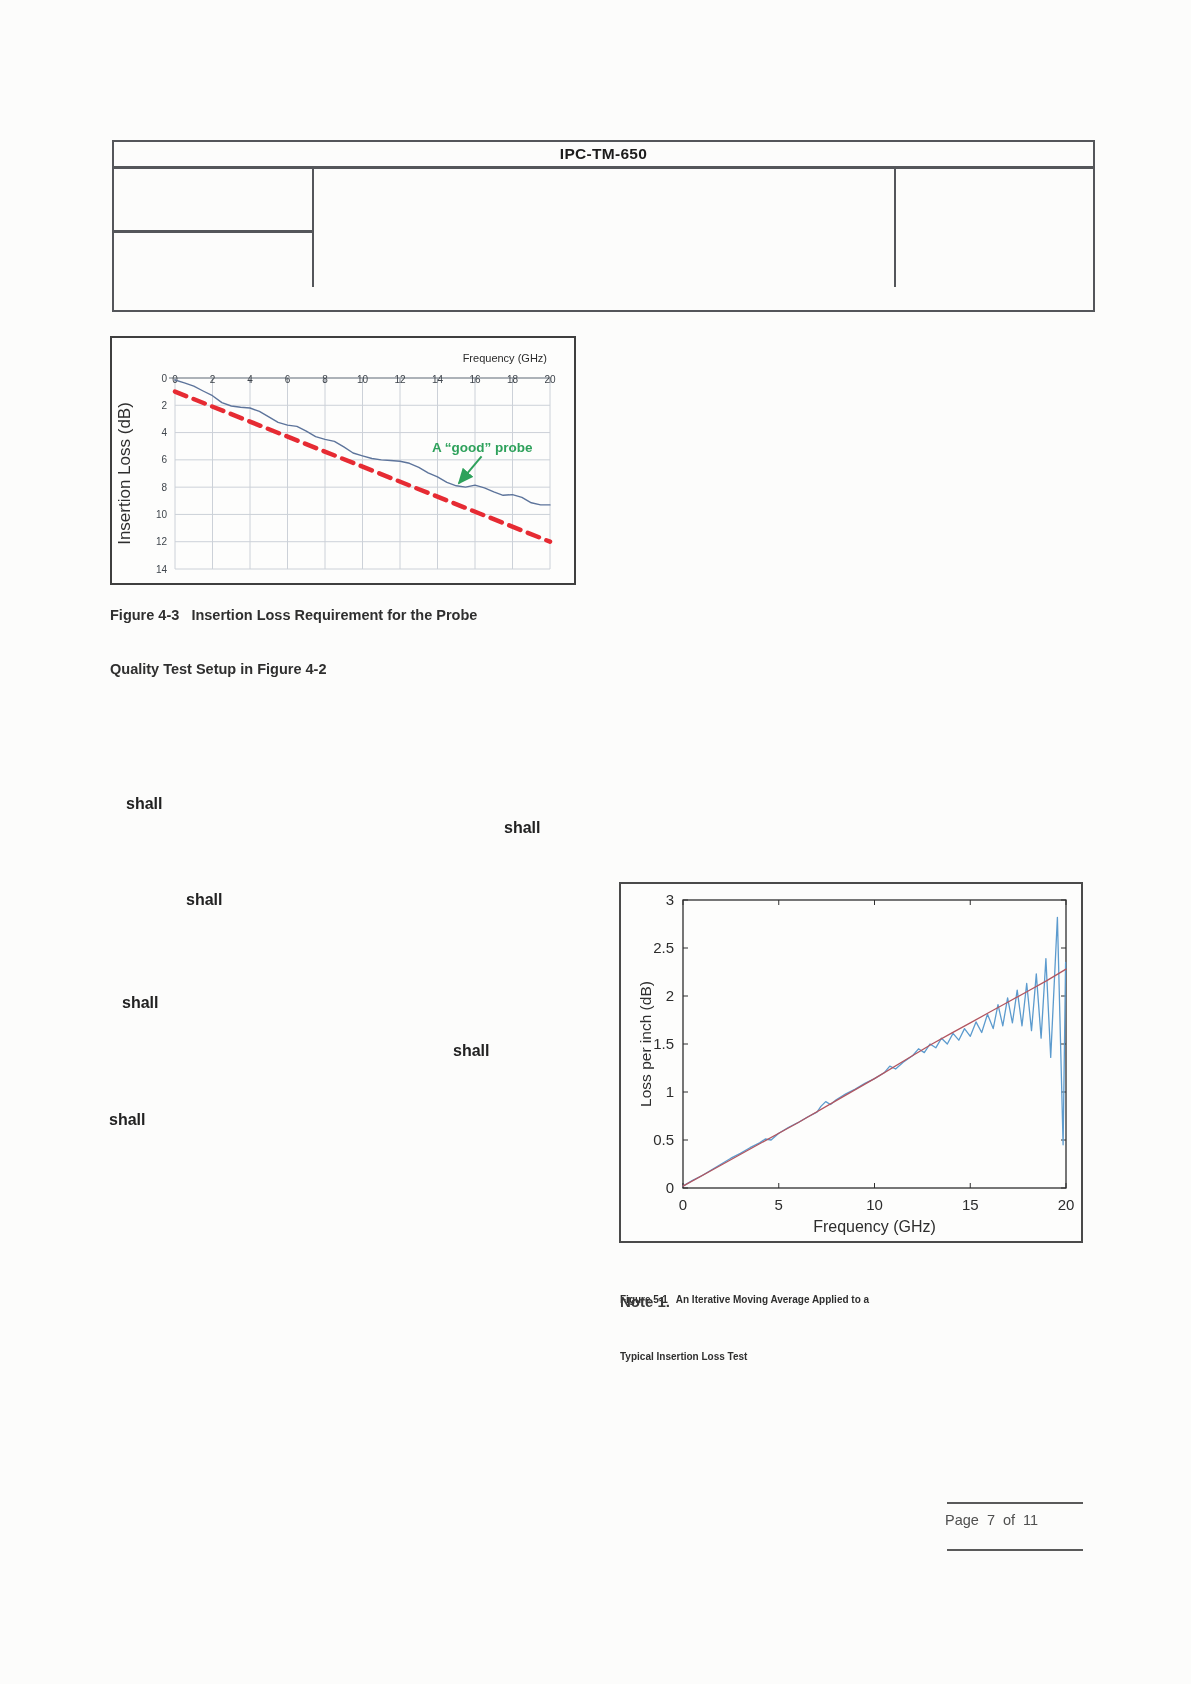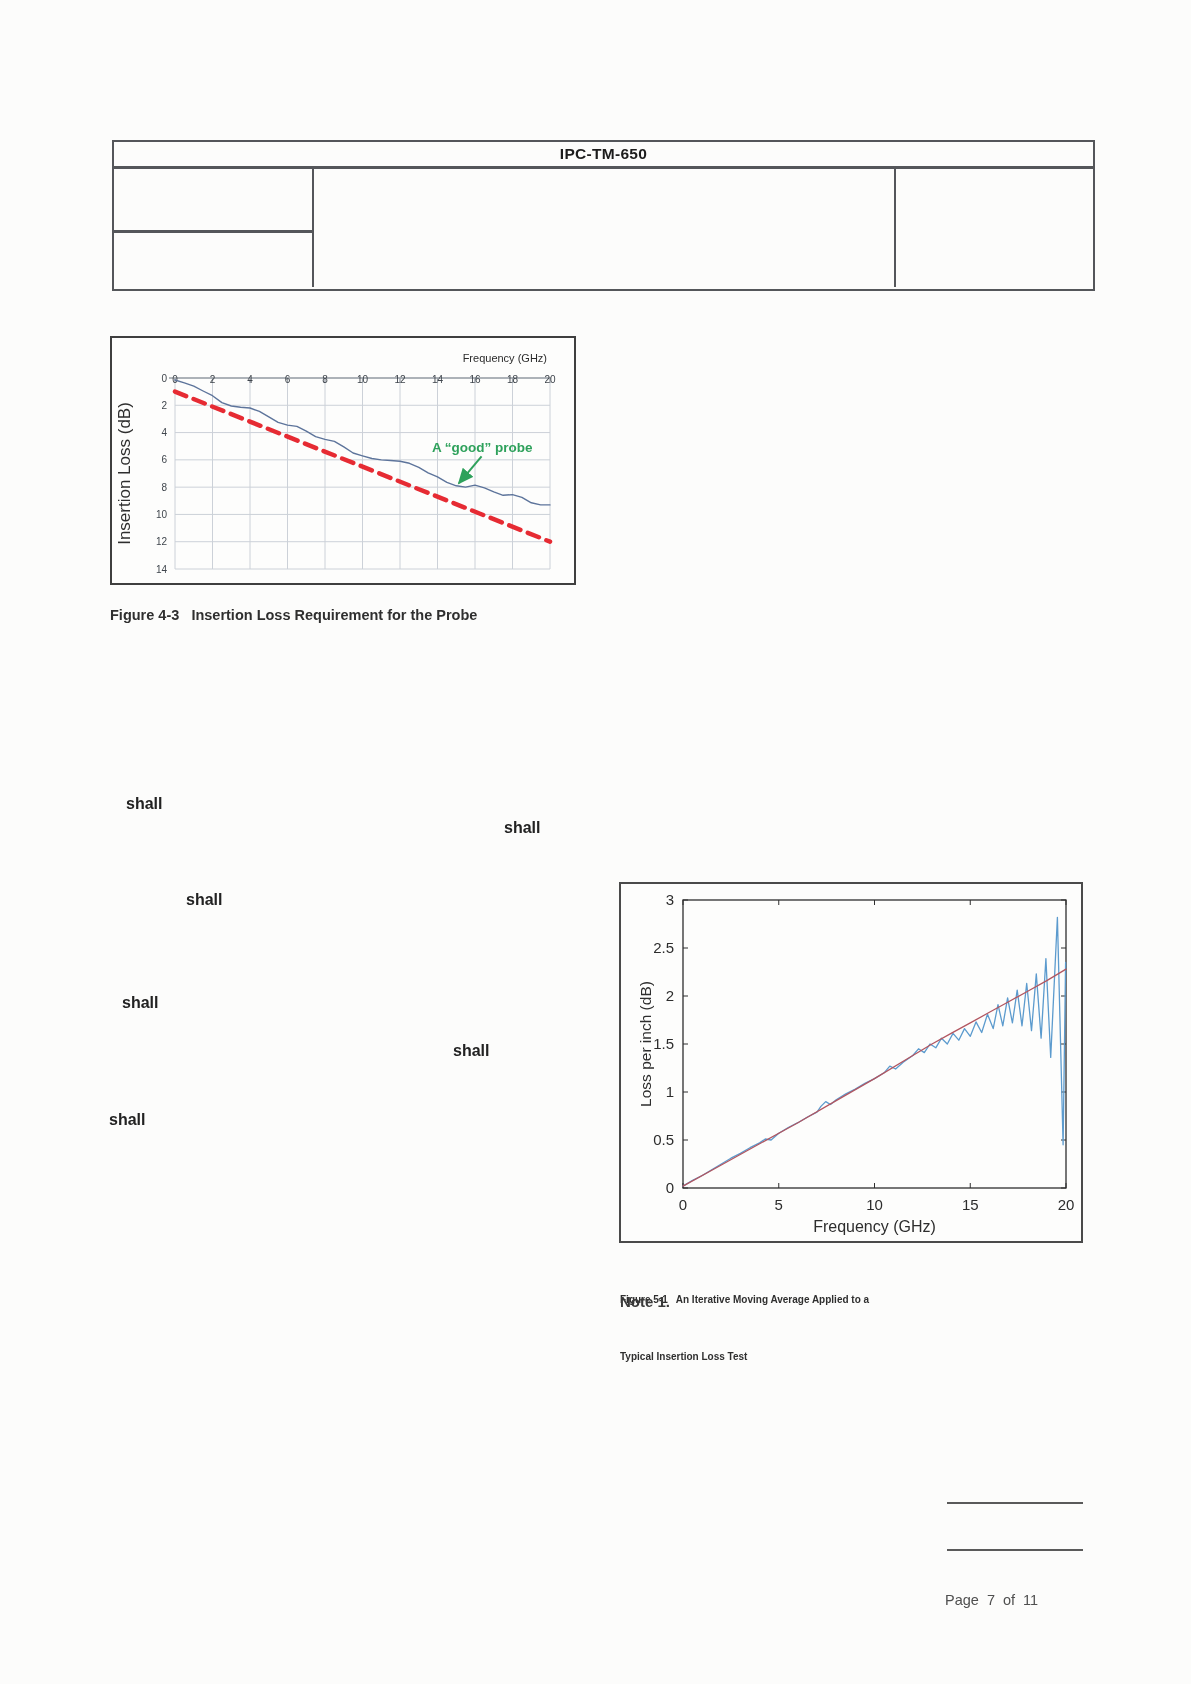--- a/index.html
+++ b/index.html
@@ -1,21 +1,21 @@
 <!DOCTYPE html>
 <html><head>
 <meta charset="utf-8">
 <style>
   html,body{margin:0;padding:0;background:#e8e8e6;}
   .page{position:relative;width:1191px;height:1684px;background:#fcfcfb;
         font-family:"Liberation Sans",sans-serif;overflow:hidden;margin:0 auto;}
   .abs{position:absolute;}
 
   
-  .hdr-table{left:112px;top:140px;width:983px;height:151px;border:2px solid #54565a;box-sizing:border-box;background:transparent;}
+  .hdr-table{left:112px;top:140px;width:983px;height:172px;border:2px solid #54565a;box-sizing:border-box;background:transparent;}
   .hdr-title{height:24px;border-bottom:3px solid #54565a;display:flex;align-items:center;justify-content:center;
              font-size:15.5px;font-weight:bold;color:#1c1c1c;letter-spacing:.3px;}
   .hdr-body{display:flex;height:118px;}
   .hdr-c1{width:198px;border-right:2px solid #54565a;display:flex;flex-direction:column;}
   .hdr-c1-top{height:61px;border-bottom:3px solid #54565a;}
   .hdr-c1-bot{flex:1;}
   .hdr-c2{flex:1;border-right:2px solid #54565a;}
   .hdr-c3{width:197px;}
 
   
@@ -25,21 +25,21 @@
   .fig-frame svg{display:block;}
 
   .caption{font-weight:bold;color:#2f2f2f;white-space:pre-wrap;line-height:18px;}
   .cap43{left:110px;top:570px;width:470px;font-size:14.5px;}
   .cap51{left:620px;top:1252px;width:475px;font-size:10px;line-height:19px;}
   .note{left:620px;top:1293px;font-size:15px;font-weight:600;color:#3a3a3a;}
 
   .shall{font-size:16px;font-weight:bold;color:#222;text-align:right;}
 
   .footer-rule{width:136px;height:0;border-top:2px solid #5a5a5a;}
-  .footer-label{left:945px;top:1592px;width:140px;font-size:14.5px;color:#4f4f4f;word-spacing:4px;}
+  .footer-label{left:945px;top:1512px;width:140px;font-size:14.5px;color:#4f4f4f;word-spacing:4px;}
 </style>
 </head>
 <body>
 
 <div class="page">
 
   <div class="abs hdr-table">
     <div class="hdr-title">IPC-TM-650</div>
     <div class="hdr-body">
       <div class="hdr-c1">
@@ -111,20 +111,21 @@
         <text x="435" y="24" text-anchor="end" font-size="11" fill="#2b2b2b">Frequency (GHz)</text>
         <text x="18" y="135.5" text-anchor="middle" font-size="17" fill="#2e2e2e" transform="rotate(-90 18 135.5)">Insertion Loss (dB)</text>
         <polyline points="63.0,42.0 72.4,44.8 81.8,48.2 91.1,53.0 100.5,57.7 109.9,64.6 119.3,68.0 128.6,69.3 138.0,70.0 147.4,73.4 156.8,78.9 166.1,84.3 175.5,87.1 184.9,88.4 194.3,93.2 203.6,98.7 213.0,101.4 222.4,103.4 231.8,108.9 241.1,115.0 250.5,117.8 259.9,120.5 269.3,121.9 278.6,122.5 288.0,123.2 297.4,125.3 306.8,129.4 316.1,134.8 325.5,138.9 334.9,144.4 344.3,147.8 353.6,149.1 363.0,147.1 372.4,149.8 381.8,153.9 391.1,157.3 400.5,156.6 409.9,159.4 419.3,164.8 428.6,166.9 438.0,166.9" fill="none" stroke="#5d749b" stroke-width="1.4" stroke-dasharray="none" stroke-linejoin="round" stroke-linecap="round"></polyline>
         <polyline points="63.0,53.6 438.0,203.7" fill="none" stroke="#e62b33" stroke-width="4.5" stroke-dasharray="12 8" stroke-linejoin="round" stroke-linecap="round"></polyline>
         <text x="319.875" y="114.35357142857143" font-size="13.5" font-weight="600" fill="#2ea15b">A “good” probe</text>
         <line x1="369.56250000000006" y1="118.44642857142857" x2="347.0625" y2="145.05" stroke="#2ea15b" stroke-width="2" marker-end="url(#arrowhead)"></line>
       </svg>
   </div>
   <div class="abs caption cap43">
     <div>Figure 4-3   Insertion Loss Requirement for the Probe</div>
+    <div>Quality Test Setup in Figure 4-2</div>
   </div>
 
   <span class="abs shall" style="left:126px;top:795px;">shall</span>
   <span class="abs shall" style="left:504px;top:819px;">shall</span>
   <span class="abs shall" style="left:186px;top:891px;">shall</span>
   <span class="abs shall" style="left:122px;top:994px;">shall</span>
   <span class="abs shall" style="left:453px;top:1042px;">shall</span>
   <span class="abs shall" style="left:109px;top:1111px;">shall</span>
 
   <div class="abs fig-frame fig51-frame">

